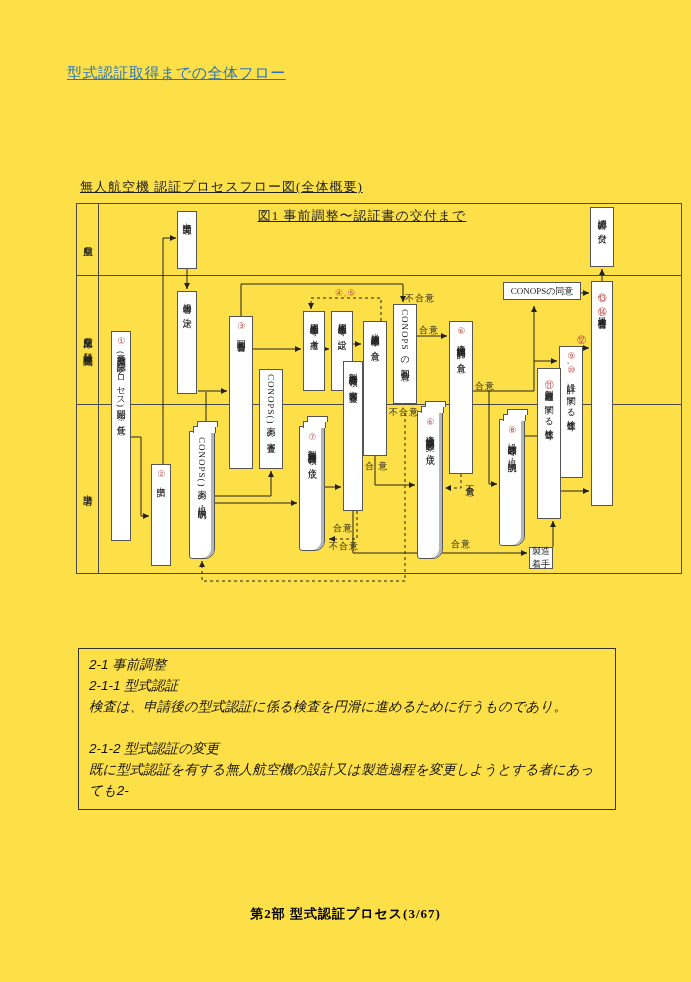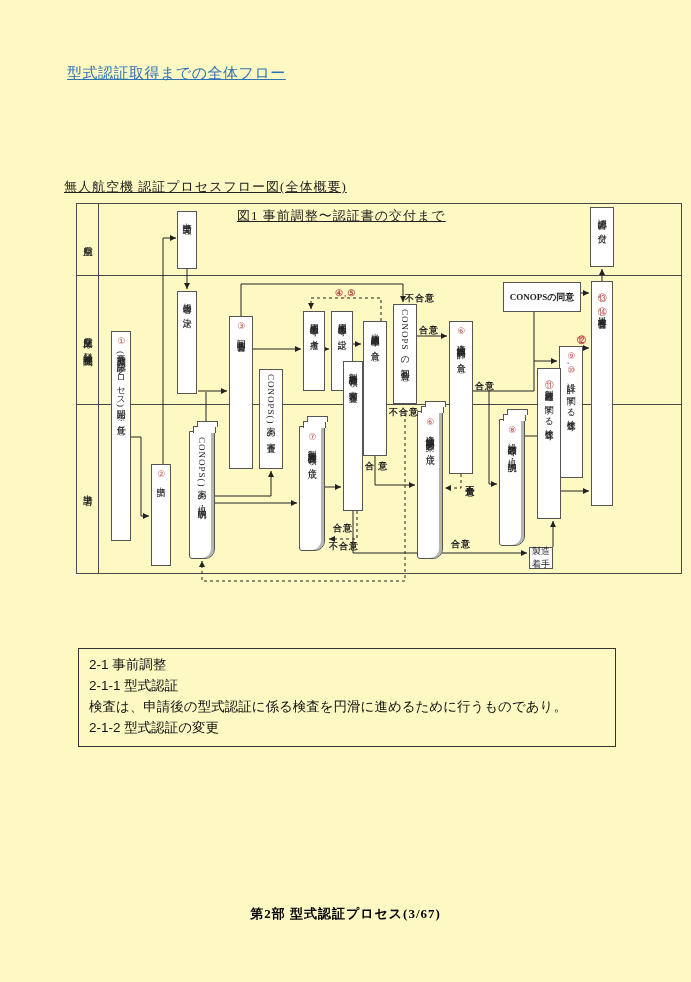--- a/index.html
+++ b/index.html
@@ -1,67 +1,67 @@
 <!DOCTYPE html>
 <html><head>
 <meta charset="utf-8">
 <style>
   html,body{margin:0;padding:0;background:#fff;}
-  .page{position:relative;width:691px;height:982px;background:#fef9c3;overflow:hidden;
+  .page{position:relative;width:691px;height:982px;background:#fde047;overflow:hidden;
         font-family:"Liberation Sans",sans-serif;color:#1a1a1a;}
   .h-blue{position:absolute;color:#2E74B5;font-size:15px;font-weight:500;
           text-decoration:underline;letter-spacing:.5px;}
   .intro{position:absolute;font-size:13px;color:#222;}
   .dcaption{position:absolute;font-family:"Liberation Serif",serif;font-size:13px;
             text-decoration:underline;letter-spacing:1px;color:#222;}
   
   .diagram{position:absolute;left:76px;top:203px;width:604px;height:369px;
            border:1px solid #4a4a4a;font-family:"Liberation Serif",serif;color:#222;}
   .lane-line{position:absolute;left:0;width:604px;height:1px;background:#4a4a4a;z-index:0;}
   .lane-col{position:absolute;left:21px;top:0;width:1px;height:369px;background:#4a4a4a;z-index:0;}
   .vlabel{position:absolute;left:0;width:21px;writing-mode:vertical-rl;text-orientation:mixed;
           display:flex;align-items:center;justify-content:center;font-size:9.5px;
           letter-spacing:1px;z-index:0;}
-  .figtitle{position:absolute;left:160px;top:3px;width:250px;text-align:left;font-size:13px;
+  .figtitle{position:absolute;left:160px;top:3px;width:250px;text-align:center;font-size:13px;
             text-decoration:underline;letter-spacing:1px;z-index:3;}
   .connectors{position:absolute;left:0;top:0;z-index:1;overflow:visible;}
   .vbox{position:absolute;background:#fff;border:1px solid #555;z-index:2;
         writing-mode:vertical-rl;text-orientation:mixed;display:flex;flex-direction:row;
         align-items:center;justify-content:flex-start;padding-top:4px;box-sizing:border-box;
         font-size:9px;line-height:1.15;letter-spacing:1px;}
   .hbox{position:absolute;background:#fff;border:1px solid #555;z-index:2;text-align:center;
         font-size:9px;box-sizing:border-box;display:flex;align-items:center;justify-content:center;}
   .scroll{position:absolute;background:#fff;border:1px solid #555;z-index:2;
           writing-mode:vertical-rl;text-orientation:mixed;display:flex;flex-direction:row;
           align-items:center;justify-content:flex-start;padding-top:5px;box-sizing:border-box;
           font-size:9px;line-height:1.15;letter-spacing:1px;
           border-radius:0 0 10px 3px;box-shadow:inset -3px 0 0 #b5b5b5;}
   .scroll .tab1{position:absolute;top:-6px;left:3px;right:-2px;height:6px;background:#fff;
           border:1px solid #555;border-bottom:none;}
   .scroll .tab2{position:absolute;top:-11px;left:7px;right:-4px;height:5px;background:#fff;
           border:1px solid #555;border-bottom:none;}
   .num{color:#C0504D;}
-  .flbl{position:absolute;font-size:9px;z-index:3;letter-spacing:1px;color:#222;font-weight:bold;}
+  .flbl{position:absolute;font-size:9px;z-index:3;letter-spacing:1px;color:#222;}
   .flbl.red{color:#C0504D;}
   .flbl.v{writing-mode:vertical-rl;text-orientation:mixed;}
   
   .txtblock{position:absolute;left:78px;top:648px;width:538px;box-sizing:border-box;
-            border:1px solid #333;padding:5px 10px 8px 10px;font-size:13.5px;line-height:21px;color:#111;}
+            border:1px solid #333;padding:5px 10px 8px 10px;font-size:13.5px;line-height:21px;color:#111;font-style:italic;}
   .txtblock p{margin:0;}
-  .txtblock .gap{}
+  .txtblock .gap{margin-top:21px;}
   .footer{position:absolute;left:0;top:905px;width:691px;text-align:center;
           font-family:"Liberation Serif",serif;font-weight:bold;font-size:13px;color:#000;letter-spacing:1px;}
 </style>
 </head>
 <body>
 
 <div class="page">
 
   <div class="h-blue" style="left:67px;top:64px;">型式認証取得までの全体フロー</div>
-  <div class="dcaption" style="left:64px;top:178px;">無人航空機 認証プロセスフロー図(全体概要)</div>
+  <div class="dcaption" style="left:80px;top:178px;">無人航空機 認証プロセスフロー図(全体概要)</div>
 
   <div class="diagram">
 
     <div class="lane-line" style="top:71px;"></div>
     <div class="lane-line" style="top:200px;"></div>
     <div class="lane-col"></div>
     <div class="vlabel" style="top:0;height:71px;">航空局</div>
     <div class="vlabel" style="top:71px;height:129px;">航空局又は登録検査機関</div>
     <div class="vlabel" style="top:200px;height:169px;">申請者</div>
     <div class="figtitle">図1 事前調整〜認証書の交付まで</div>
@@ -163,21 +163,21 @@
     </div>
     <div class="vbox" style="left:460px;top:164px;width:24px;height:151px;">
       <span class="num">⑪</span>
         <span>製造過程に関する検査等</span>
     </div>
     <div class="vbox" style="left:514px;top:77px;width:22px;height:225px;">
       <span class="num">⑬,⑭</span>
         <span>最終審査会</span>
     </div>
 
-    <div class="hbox" style="left:426px;top:78px;width:78px;height:30px;font-weight:bold;">
+    <div class="hbox" style="left:426px;top:78px;width:78px;height:18px;">
       <span>CONOPSの同意</span>
     </div>
     <div class="hbox" style="left:452px;top:343px;width:24px;height:22px;">
       <span>製造着手</span>
     </div>
 
     <div class="scroll" style="left:112px;top:227px;width:26px;height:128px;">
       <i class="tab1"></i>
         <i class="tab2"></i>
       <span class="num"></span>
@@ -213,16 +213,17 @@
     <div class="flbl" style="left:252px;top:336px;">不合意</div>
     <div class="flbl" style="left:374px;top:334px;">合意</div>
     <div class="flbl red" style="left:500px;top:130px;">⑫</div>
   </div>
 
   <div class="txtblock">
     <p>2-1 事前調整</p>
     <p>2-1-1 型式認証</p>
     <p>検査は、申請後の型式認証に係る検査を円滑に進めるために行うものであり。</p>
     <p class="gap">2-1-2 型式認証の変更</p>
+    <p>既に型式認証を有する無人航空機の設計又は製造過程を変更しようとする者にあっても2-</p>
   </div>
 
   <div class="footer">第2部 型式認証プロセス(3/67)</div>
 </div>
 
 </body></html>

